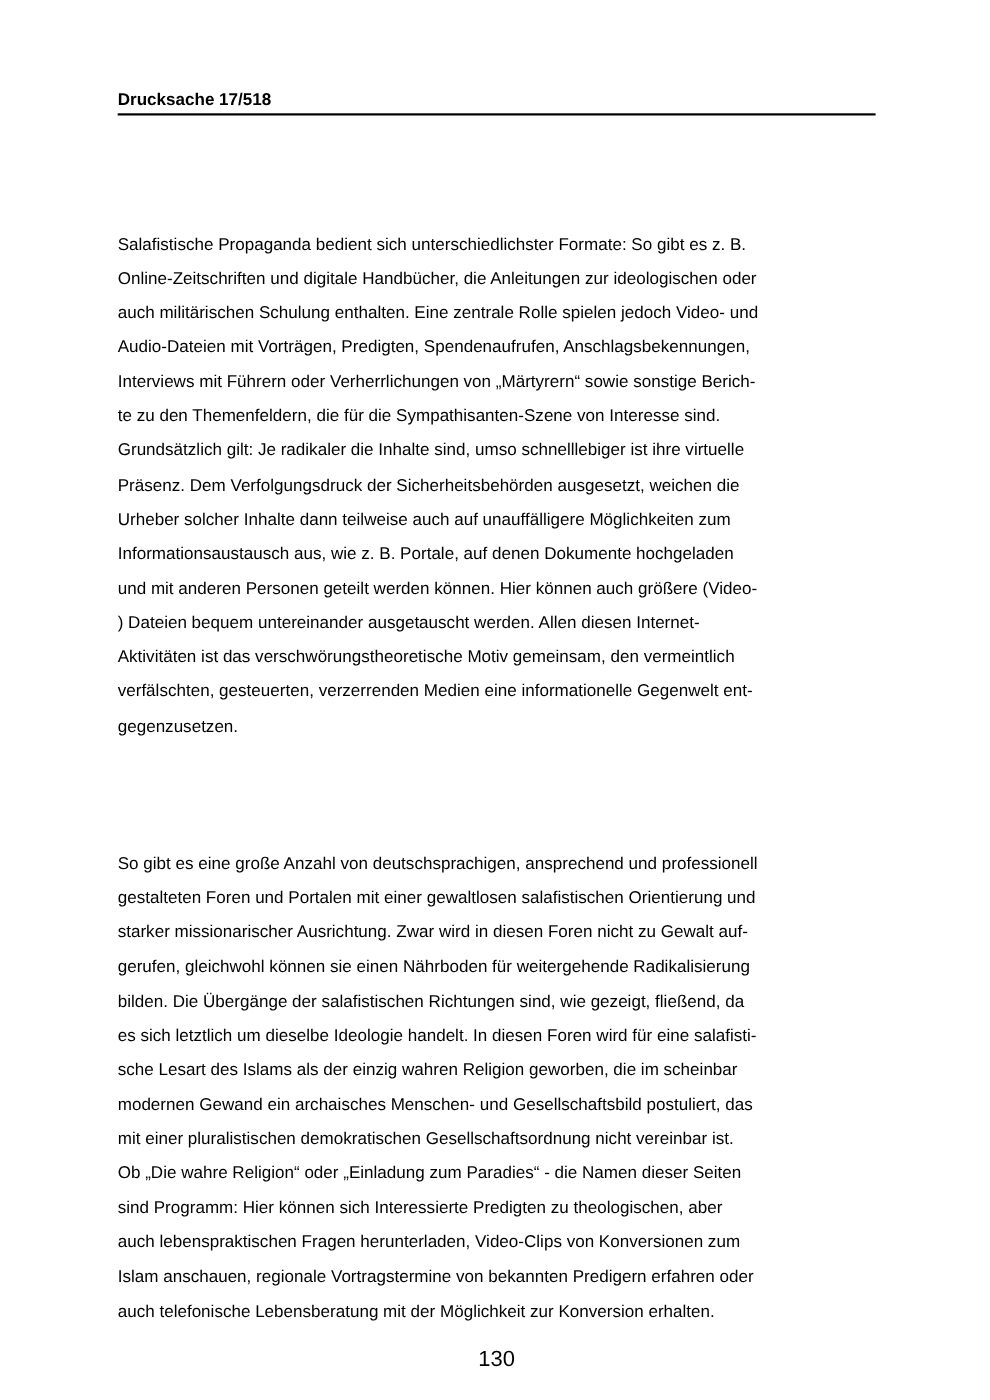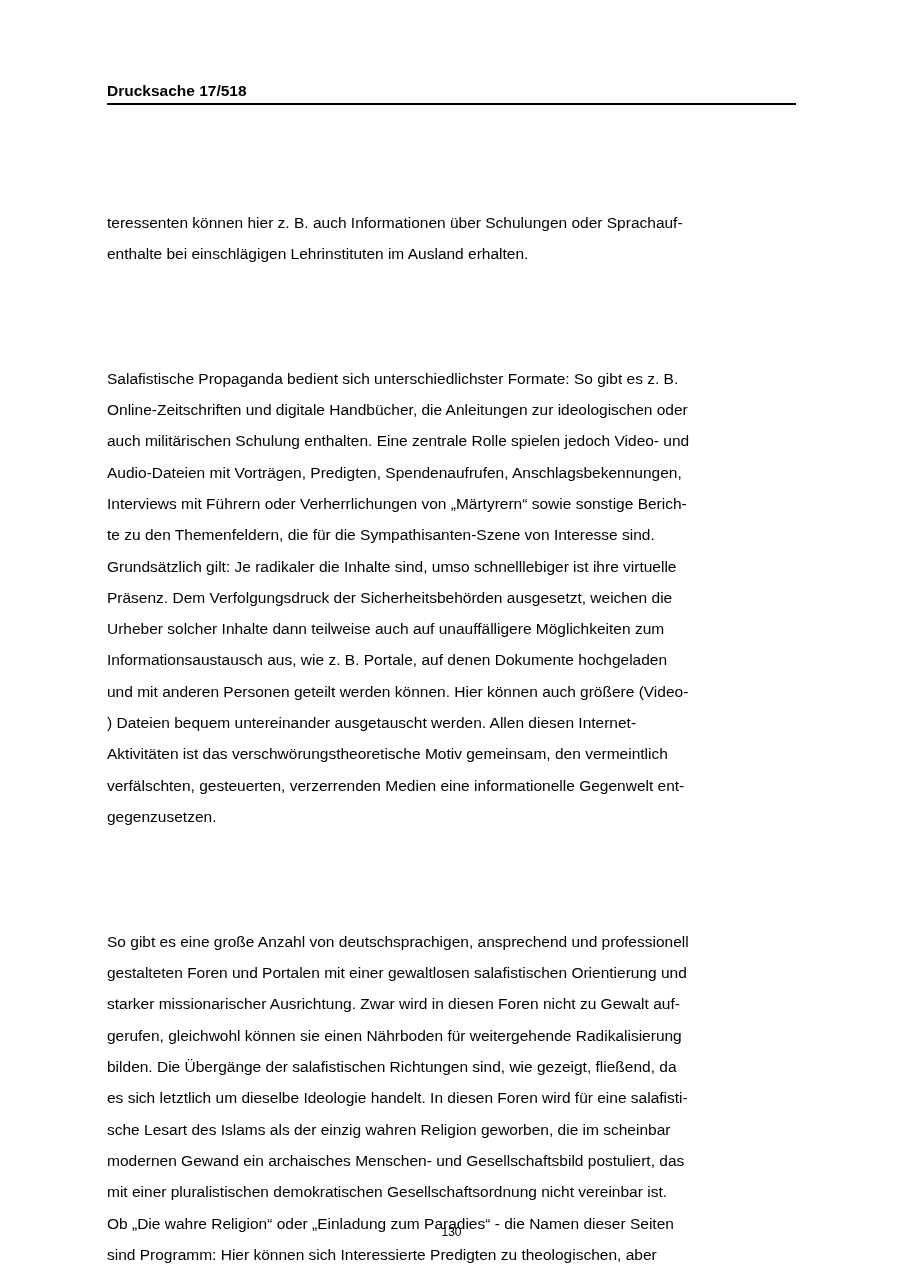--- a/index.html
+++ b/index.html
@@ -58,37 +58,35 @@
   .body-text p {
     margin: 0 0 31px 0;
     padding: 0;
   }
   .footer {
     position: absolute;
     left: 107px;
     width: 689px;
     top: 1197px;
     text-align: center;
-    font-size: 12px;
+    font-size: 20px;
   }
 </style>
 </head>
 <body>
 
 <div class="page">
 
   <div class="header">
     <span class="doc-number">Drucksache 17/518</span>
   </div>
 
   <div class="header-rule"></div>
 
   <div class="body-text">
-    <p>teressenten können hier z. B. auch Informationen über Schulungen oder Sprachauf-
-enthalte bei einschlägigen Lehrinstituten im Ausland erhalten.</p>
     <p>Salafistische Propaganda bedient sich unterschiedlichster Formate: So gibt es z. B.
 Online-Zeitschriften und digitale Handbücher, die Anleitungen zur ideologischen oder
 auch militärischen Schulung enthalten. Eine zentrale Rolle spielen jedoch Video- und
 Audio-Dateien mit Vorträgen, Predigten, Spendenaufrufen, Anschlagsbekennungen,
 Interviews mit Führern oder Verherrlichungen von „Märtyrern“ sowie sonstige Berich-
 te zu den Themenfeldern, die für die Sympathisanten-Szene von Interesse sind.
 Grundsätzlich gilt: Je radikaler die Inhalte sind, umso schnelllebiger ist ihre virtuelle
 Präsenz. Dem Verfolgungsdruck der Sicherheitsbehörden ausgesetzt, weichen die
 Urheber solcher Inhalte dann teilweise auch auf unauffälligere Möglichkeiten zum
 Informationsaustausch aus, wie z. B. Portale, auf denen Dokumente hochgeladen

